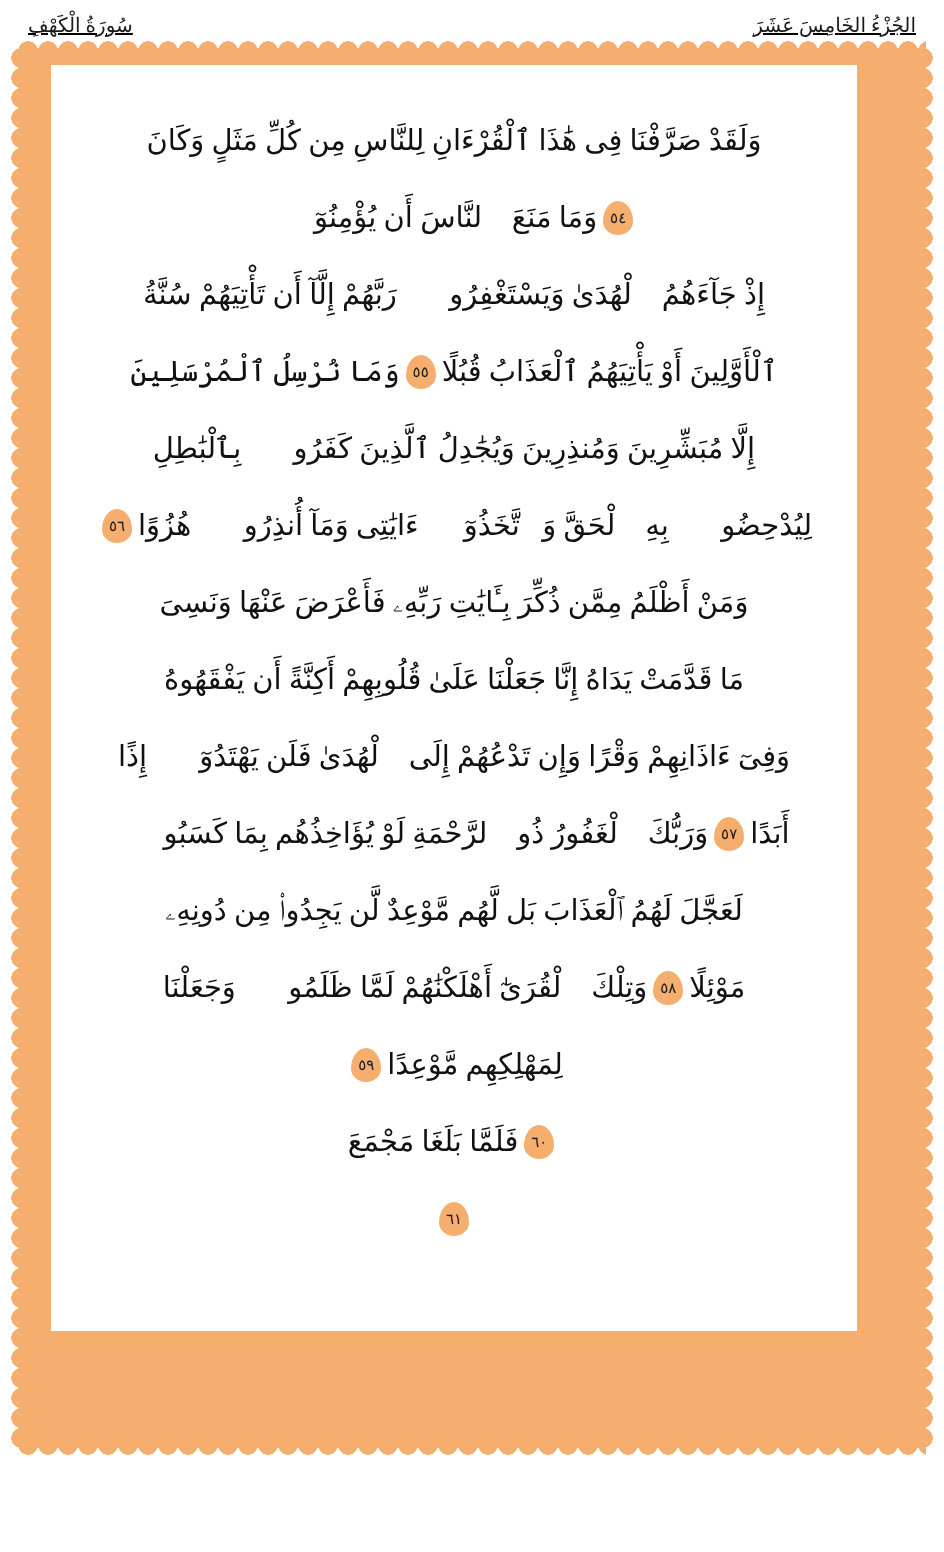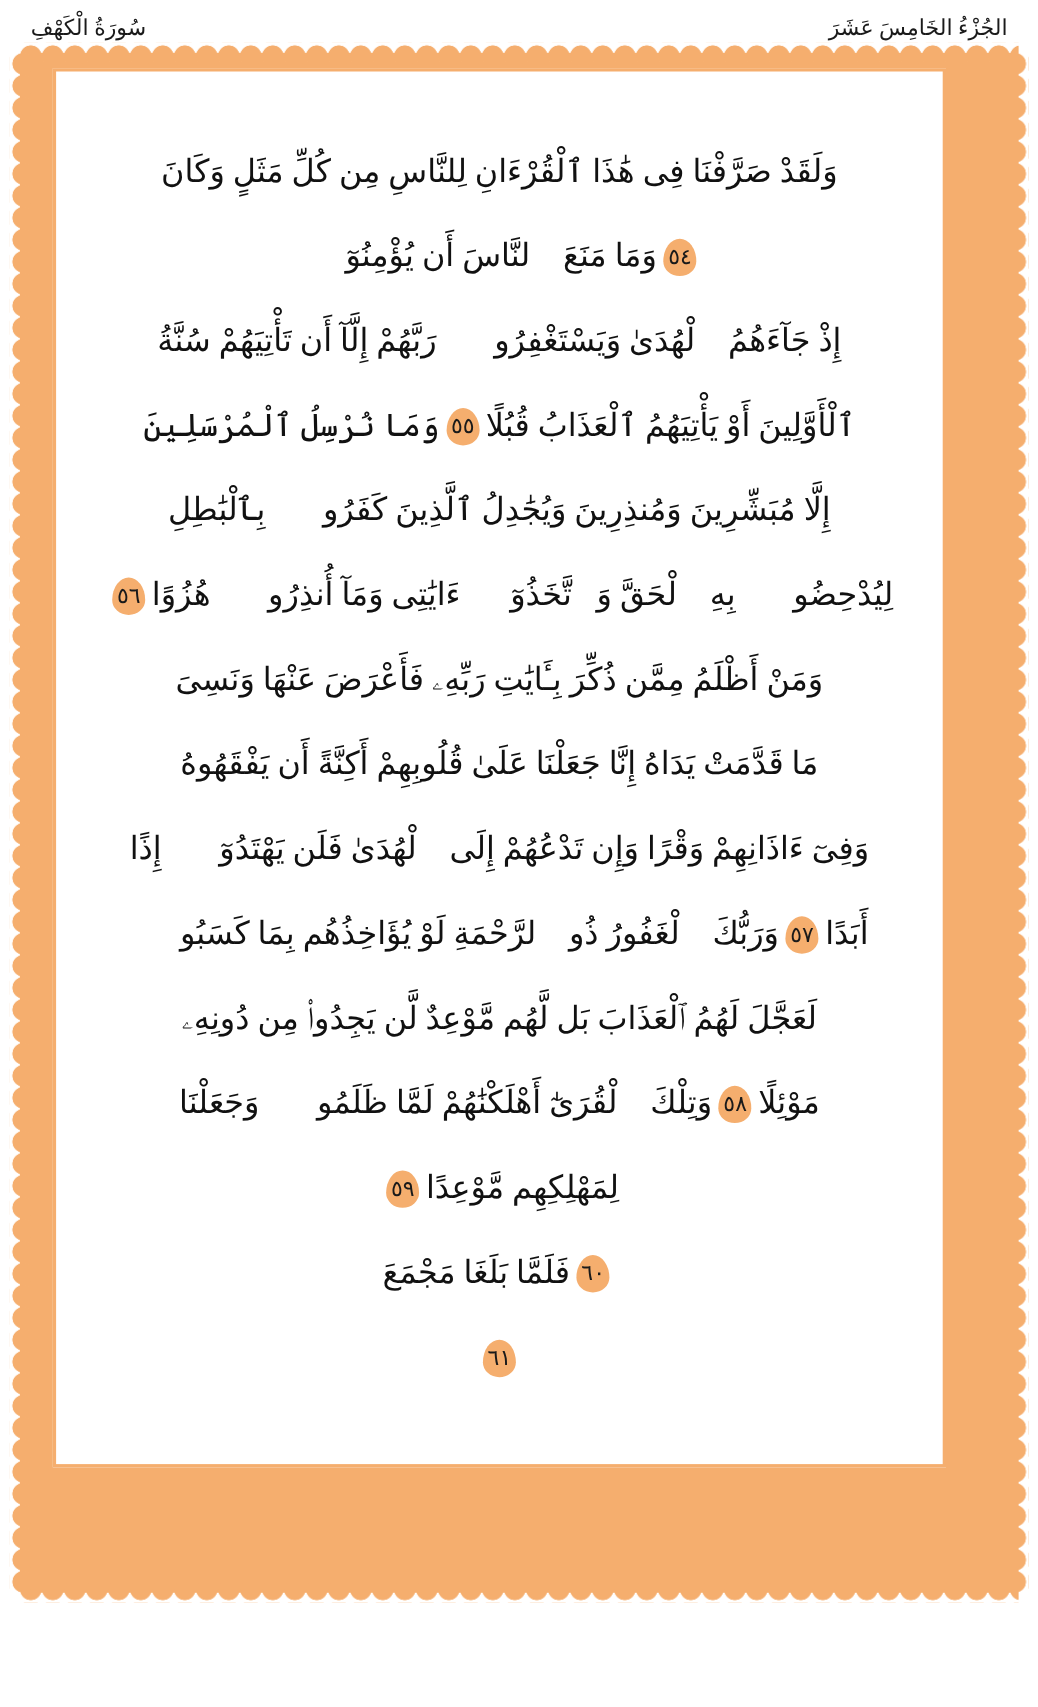--- a/index.html
+++ b/index.html
@@ -25,20 +25,21 @@
   .header {
     position: absolute;
     top: 8px;
     left: 28px;
     right: 28px;
     height: 34px;
     display: flex;
     flex-direction: row-reverse;
     justify-content: space-between;
     align-items: center;
+    text-decoration: underline;
   }
   .header-item {
     font-family: "Liberation Serif", serif;
     font-size: 20px;
     color: #1a1a1a;
     white-space: nowrap;
     letter-spacing: 0;
   }
 
   
@@ -85,21 +86,21 @@
     width: 812px;
     height: 1272px;
     box-sizing: border-box;
     background: #ffffff;
     border: 3px solid #f5ae6e;
   }
 
   
   .text-body {
     position: absolute;
-    top: 94px;
+    top: 78px;
     left: 62px;
     width: 784px;
     height: 1240px;
     box-sizing: border-box;
     padding: 24px 18px 10px 18px;
     display: flex;
     flex-direction: column;
     justify-content: flex-start;
   }
   .ayah-line {
@@ -121,21 +122,21 @@
   }
 
   .ayah-num {
     display: inline-block;
     width: 30px;
     height: 34px;
     margin: 0 6px;
     position: relative;
     vertical-align: middle;
     color: #1a1a1a;
-    font-size: 20px;
+    font-size: 15px;
     line-height: 34px;
     text-align: center;
     font-family: "Liberation Serif", serif;
   }
   .ayah-num::before {
     content: "";
     position: absolute;
     inset: 0;
     background: #f5ae6e;
     border-radius: 50% 50% 50% 50% / 60% 60% 40% 40%;

